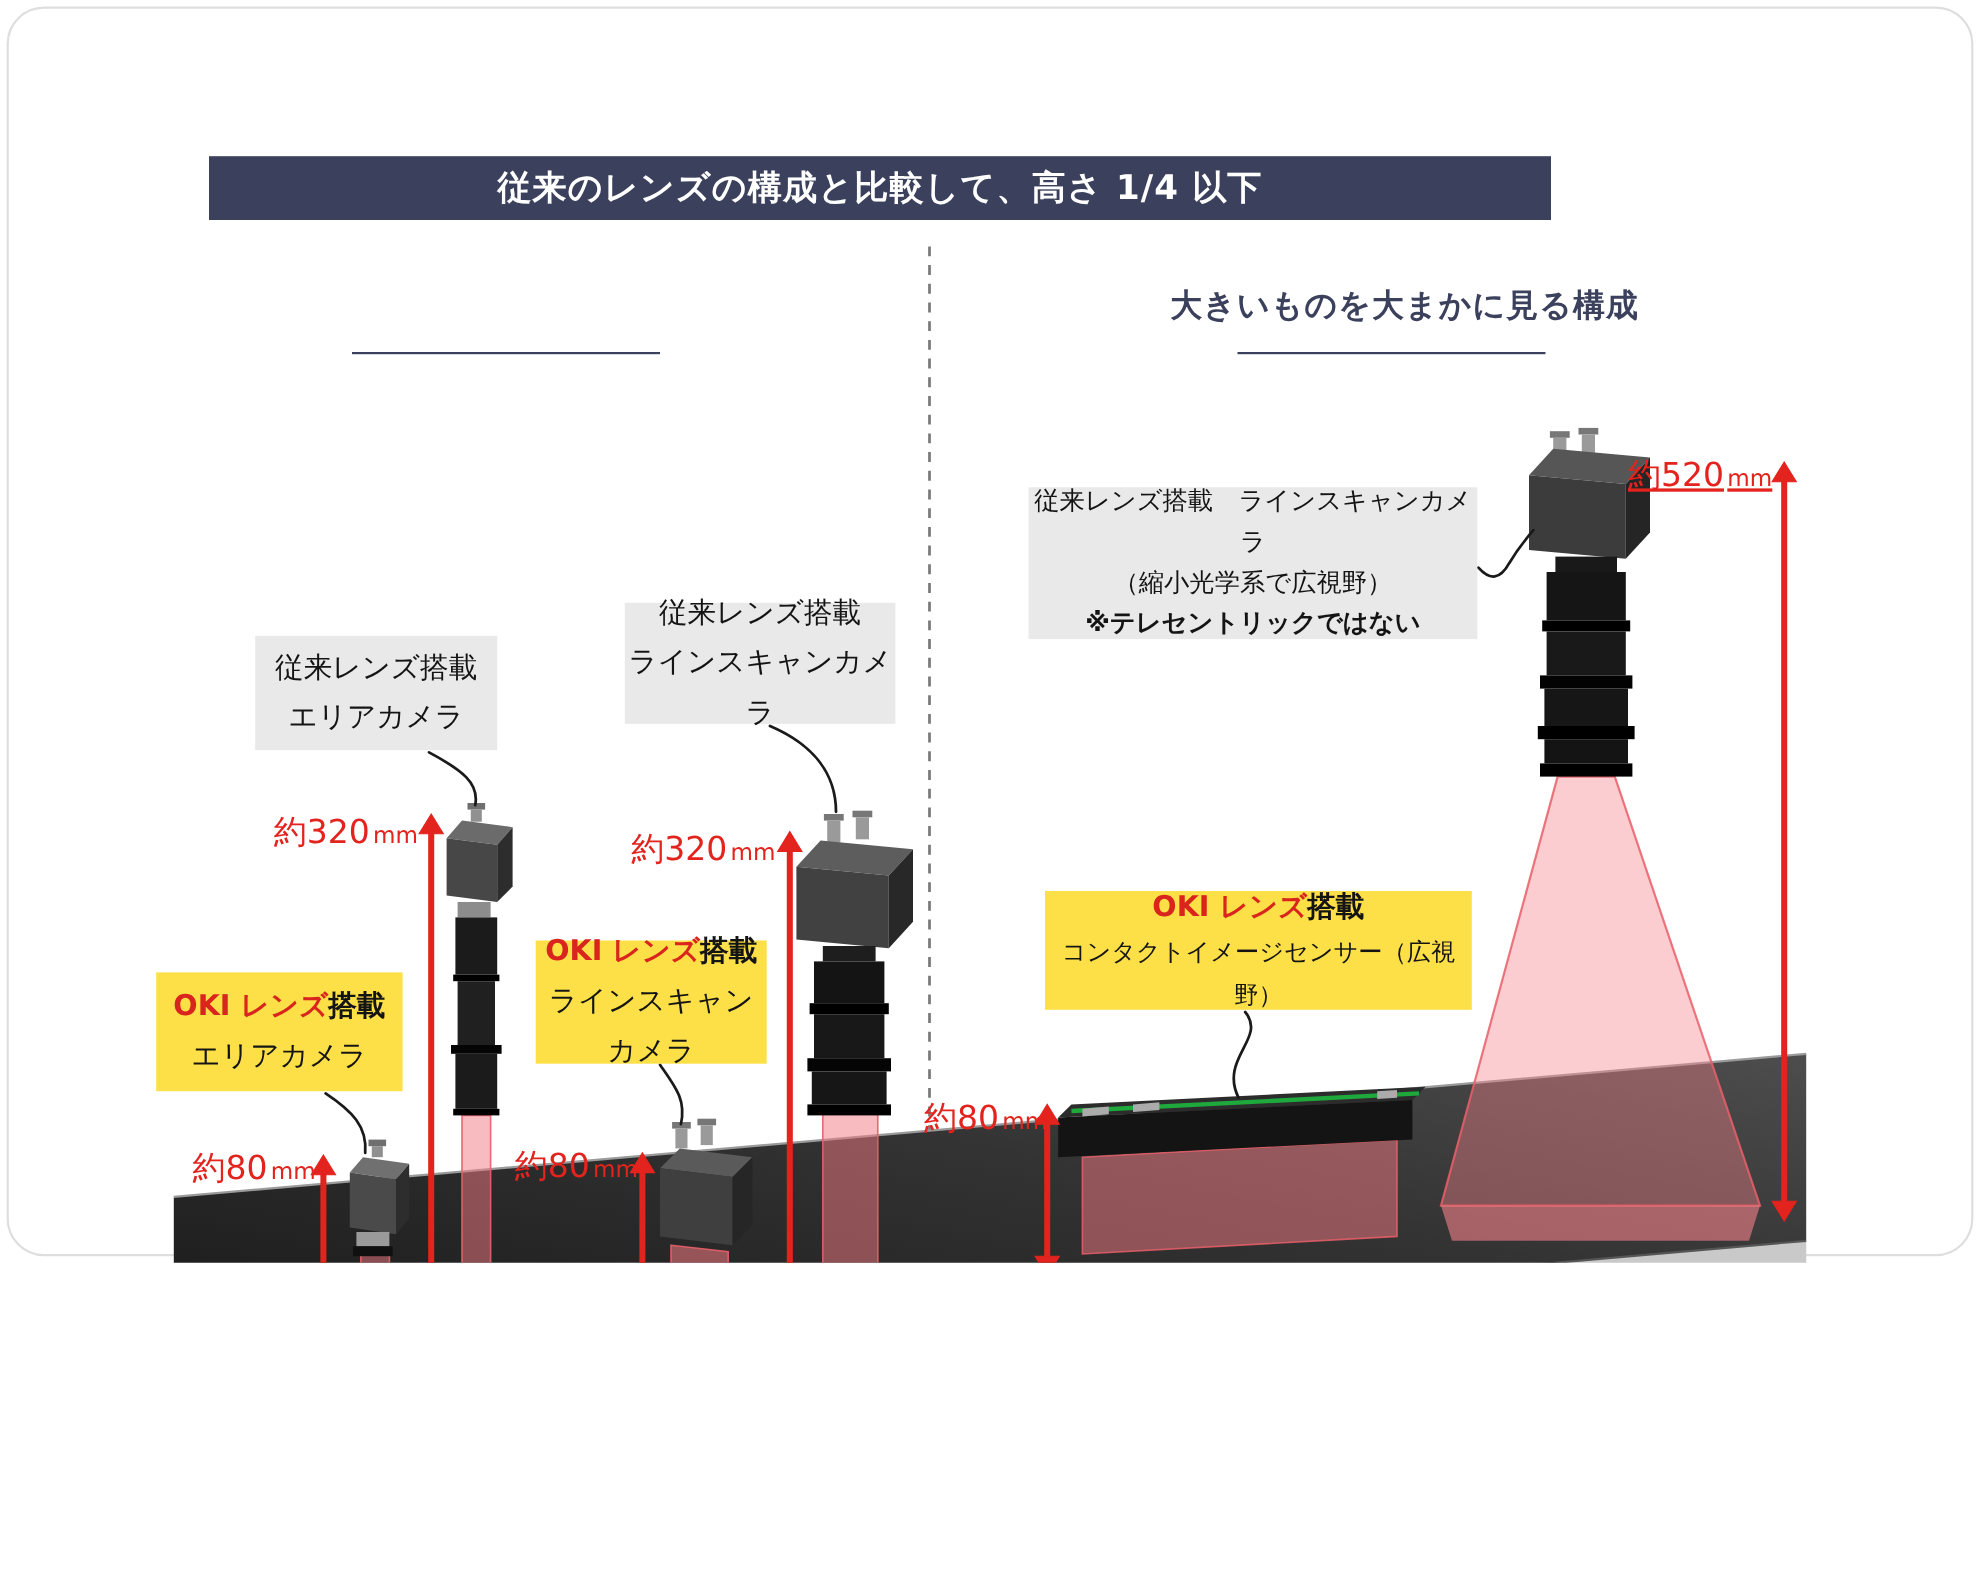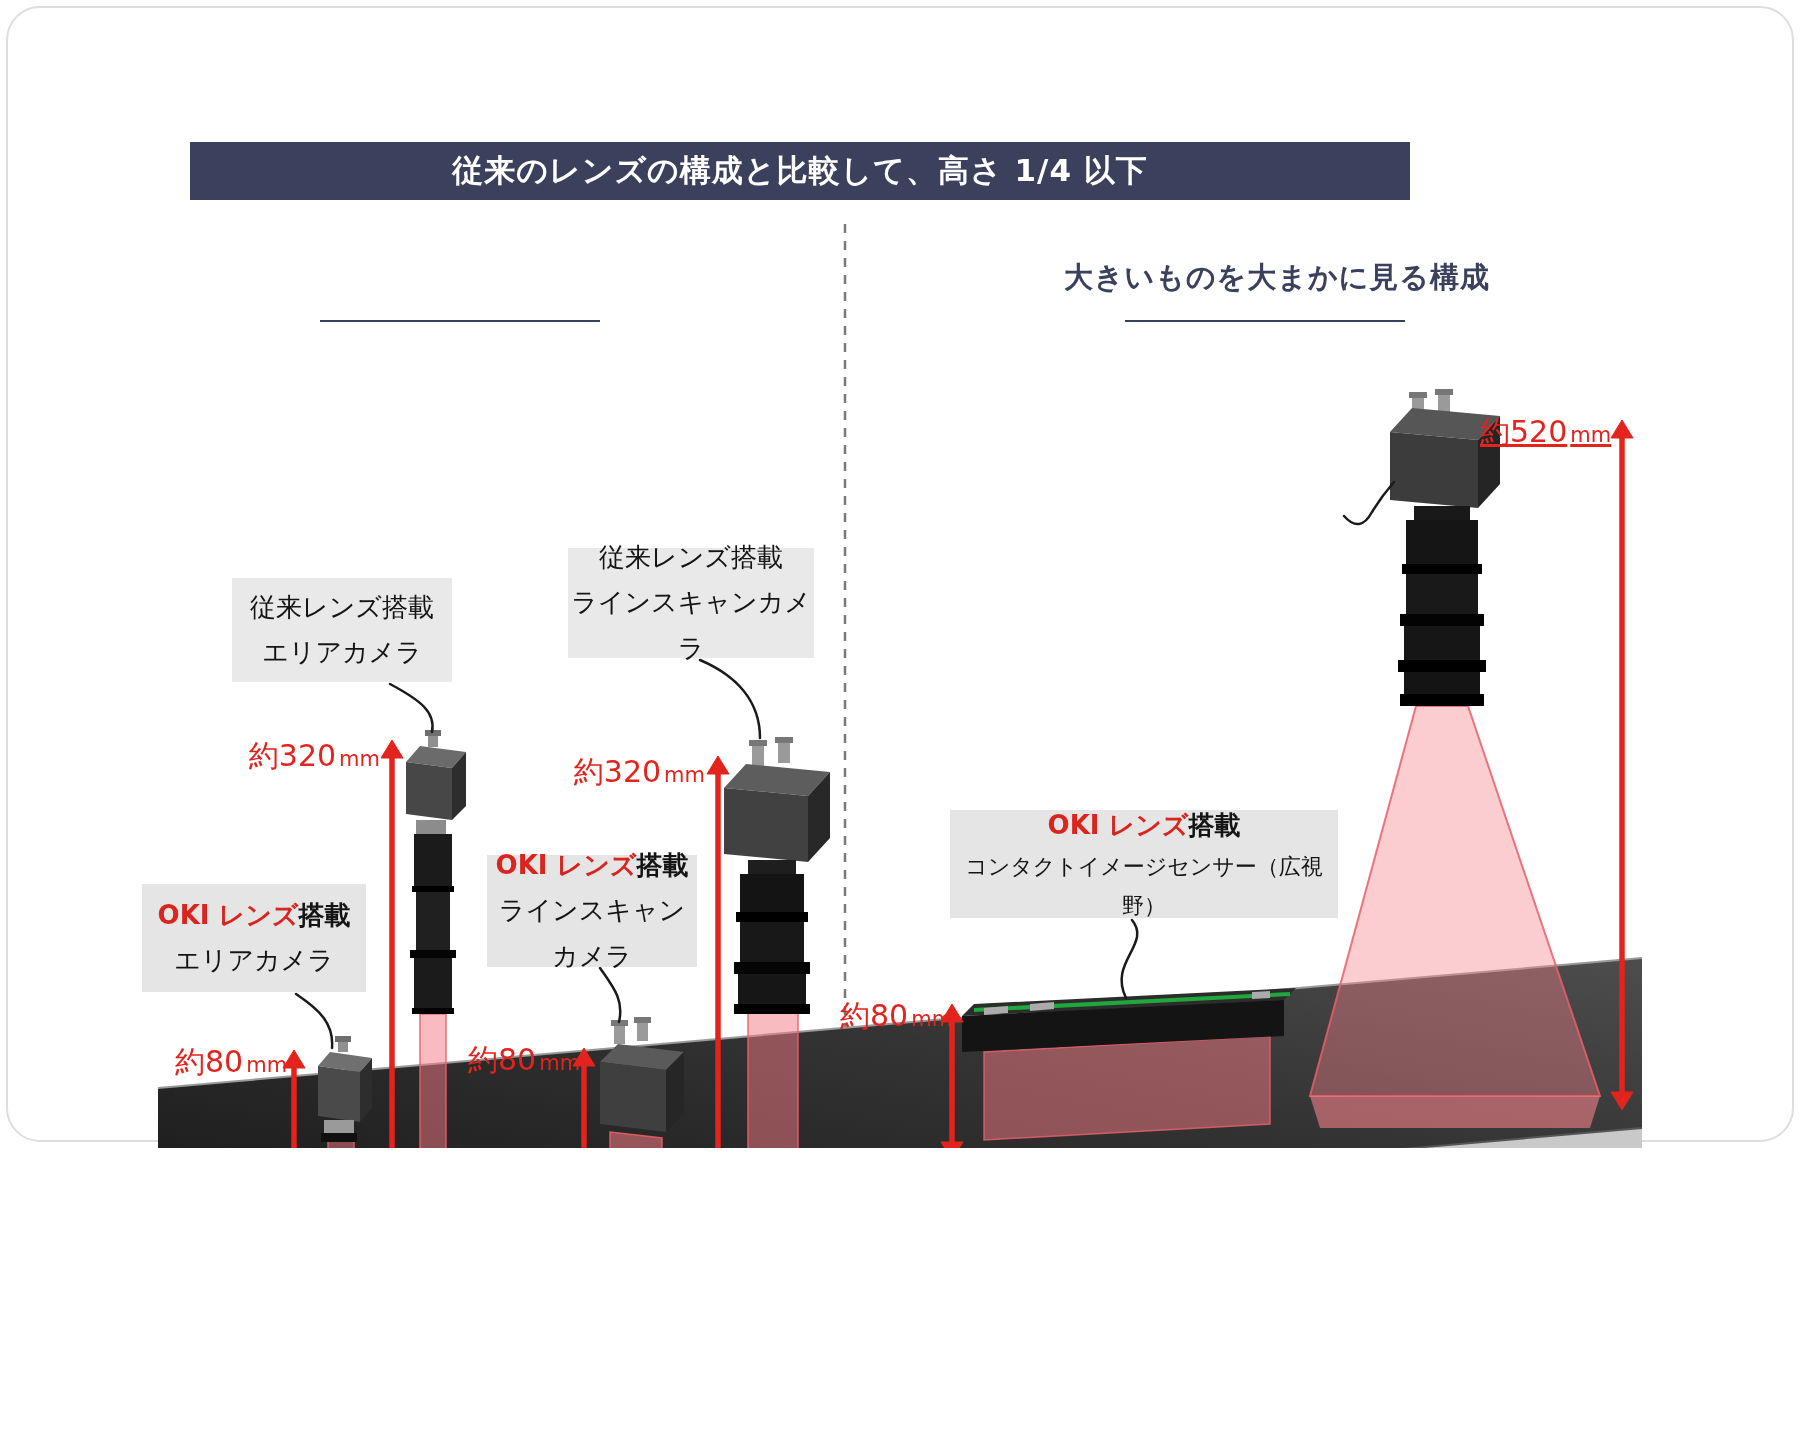--- a/index.html
+++ b/index.html
@@ -8,21 +8,21 @@
   #card{position:absolute;inset:6px;background:#fff;border:2px solid #dedede;border-radius:34px;overflow:hidden;}
   #scene{position:absolute;left:0;top:0;width:1800px;height:1450px;}
   .abs{position:absolute;}
   .banner{background:#3b405c;color:#ffffff;font-weight:bold;font-size:31px;
           display:flex;align-items:center;justify-content:center;letter-spacing:1px;}
   .sec-title{color:#3b405c;font-weight:bold;font-size:29px;text-align:center;letter-spacing:1px;}
   .underline{background:#3b405c;height:2px;}
   .label{display:flex;flex-direction:column;justify-content:center;align-items:center;
          font-size:26px;color:#141414;line-height:1.75;text-align:center;}
   .label.gray{background:#e9e9e9;}
-  .label.yellow{background:#e5e5e5;}
+  .label.yellow{background:#fde047;}
   .brand{color:#d9251d;font-weight:bold;}
   .brand-suffix{color:#141414;font-weight:bold;}
   .bold{font-weight:bold;}
   .small-line{font-size:23px;}
   .smaller-line{font-size:22px;}
   .measure{color:#e3231d;font-size:30px;text-align:right;white-space:nowrap;}
   .measure .unit{font-size:21px;margin-left:3px;}
   .footer-text{color:#be185d;font-size:26px;white-space:nowrap;}
 </style>
 </head>
@@ -210,20 +210,25 @@
   <div class="abs label gray" style="left:232px;top:578px;width:220px;height:104px;">
     <div>従来レンズ搭載</div>
     <div>エリアカメラ</div>
   </div>
 
   <div class="abs label gray" style="left:568px;top:548px;width:246px;height:110px;">
     <div>従来レンズ搭載</div>
     <div>ラインスキャンカメラ</div>
   </div>
 
+  <div class="abs label gray" style="left:935px;top:443px;width:408px;height:138px;line-height:1.6;">
+    <div class="small-line">従来レンズ搭載　ラインスキャンカメラ</div>
+    <div class="small-line">（縮小光学系で広視野）</div>
+    <div class="small-line bold">※テレセントリックではない</div>
+  </div>
 
   <div class="abs label yellow" style="left:142px;top:884px;width:224px;height:108px;">
     <div>
       <span class="brand">OKI レンズ</span><span class="brand-suffix">搭載</span>
     </div>
     <div>エリアカメラ</div>
   </div>
 
   <div class="abs label yellow" style="left:487px;top:855px;width:210px;height:112px;">
     <div>

